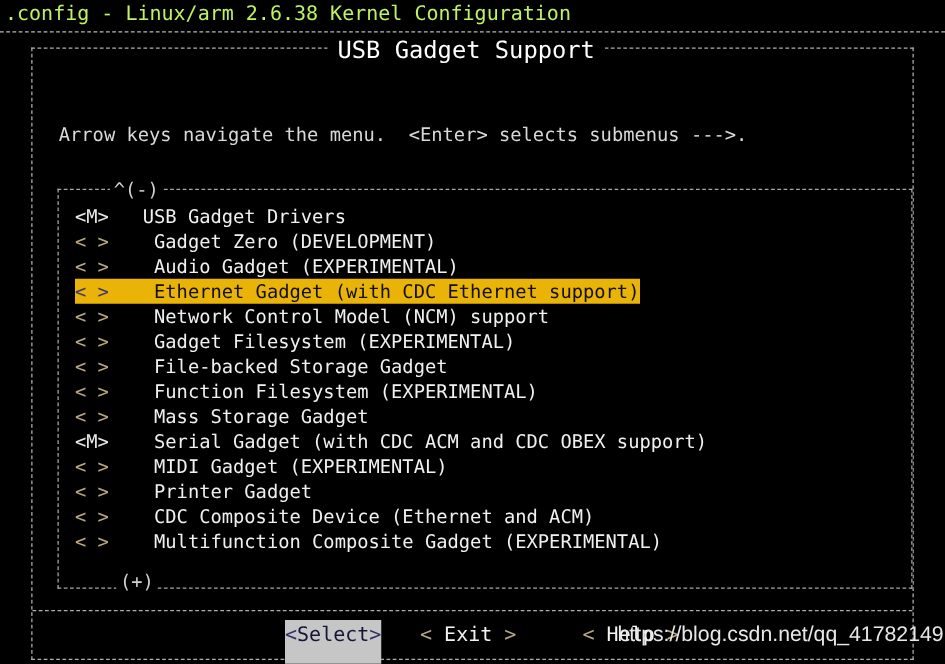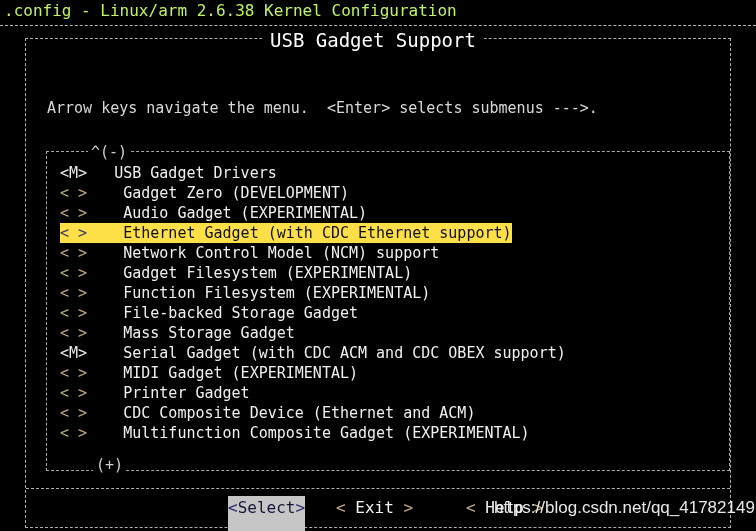--- a/index.html
+++ b/index.html
@@ -137,21 +137,21 @@
   .menu-row .tag {
     color: #b9a882;
   }
   .menu-row .tag.on {
     color: #e8e8e8;
   }
   .menu-row .label {
     color: #f0f0f0;
   }
   .menu-row.selected {
-    background: #fde047;
+    background: #eab308;
   }
   .menu-row.selected .tag {
     color: #3a3a6e;
   }
   .menu-row.selected .label {
     color: #101010;
   }
 
   
   .button-rule {
@@ -227,22 +227,22 @@
 <div class="scroll-up">^(-)</div>
 <div class="scroll-down">(+)</div>
 
 <div class="menu-rows">
     <div class="menu-row"><span class="tag on">&lt;M&gt;</span><span>   </span><span class="label">USB Gadget Drivers</span></div>
     <div class="menu-row"><span class="tag">&lt; &gt;</span><span>    </span><span class="label">Gadget Zero (DEVELOPMENT)</span></div>
     <div class="menu-row"><span class="tag">&lt; &gt;</span><span>    </span><span class="label">Audio Gadget (EXPERIMENTAL)</span></div>
     <div class="menu-row selected"><span class="tag">&lt; &gt;</span><span>    </span><span class="label">Ethernet Gadget (with CDC Ethernet support)</span></div>
     <div class="menu-row"><span class="tag">&lt; &gt;</span><span>    </span><span class="label">Network Control Model (NCM) support</span></div>
     <div class="menu-row"><span class="tag">&lt; &gt;</span><span>    </span><span class="label">Gadget Filesystem (EXPERIMENTAL)</span></div>
+    <div class="menu-row"><span class="tag">&lt; &gt;</span><span>    </span><span class="label">File-backed Storage Gadget</span></div>
     <div class="menu-row"><span class="tag">&lt; &gt;</span><span>    </span><span class="label">Function Filesystem (EXPERIMENTAL)</span></div>
-    <div class="menu-row"><span class="tag">&lt; &gt;</span><span>    </span><span class="label">File-backed Storage Gadget</span></div>
     <div class="menu-row"><span class="tag">&lt; &gt;</span><span>    </span><span class="label">Mass Storage Gadget</span></div>
     <div class="menu-row"><span class="tag on">&lt;M&gt;</span><span>    </span><span class="label">Serial Gadget (with CDC ACM and CDC OBEX support)</span></div>
     <div class="menu-row"><span class="tag">&lt; &gt;</span><span>    </span><span class="label">MIDI Gadget (EXPERIMENTAL)</span></div>
     <div class="menu-row"><span class="tag">&lt; &gt;</span><span>    </span><span class="label">Printer Gadget</span></div>
     <div class="menu-row"><span class="tag">&lt; &gt;</span><span>    </span><span class="label">CDC Composite Device (Ethernet and ACM)</span></div>
     <div class="menu-row"><span class="tag">&lt; &gt;</span><span>    </span><span class="label">Multifunction Composite Gadget (EXPERIMENTAL)</span></div>
   </div>
 
 <div class="button-rule"></div>
 <div class="buttonbar">

